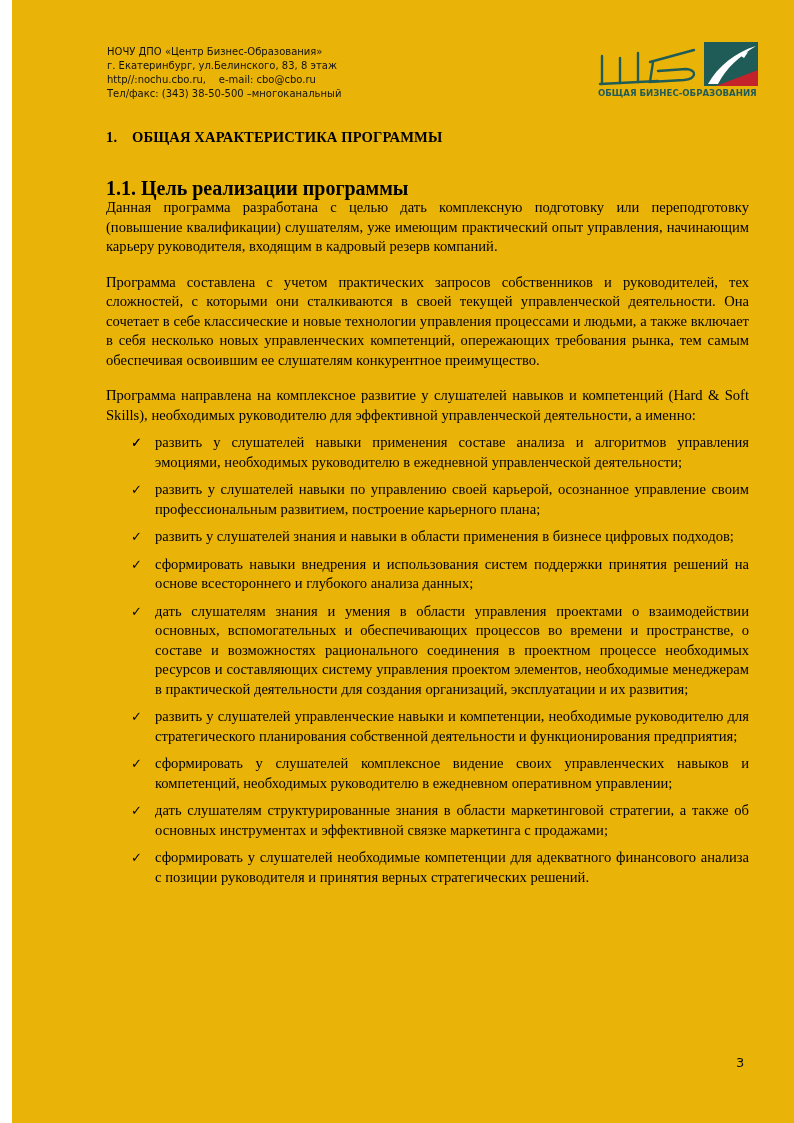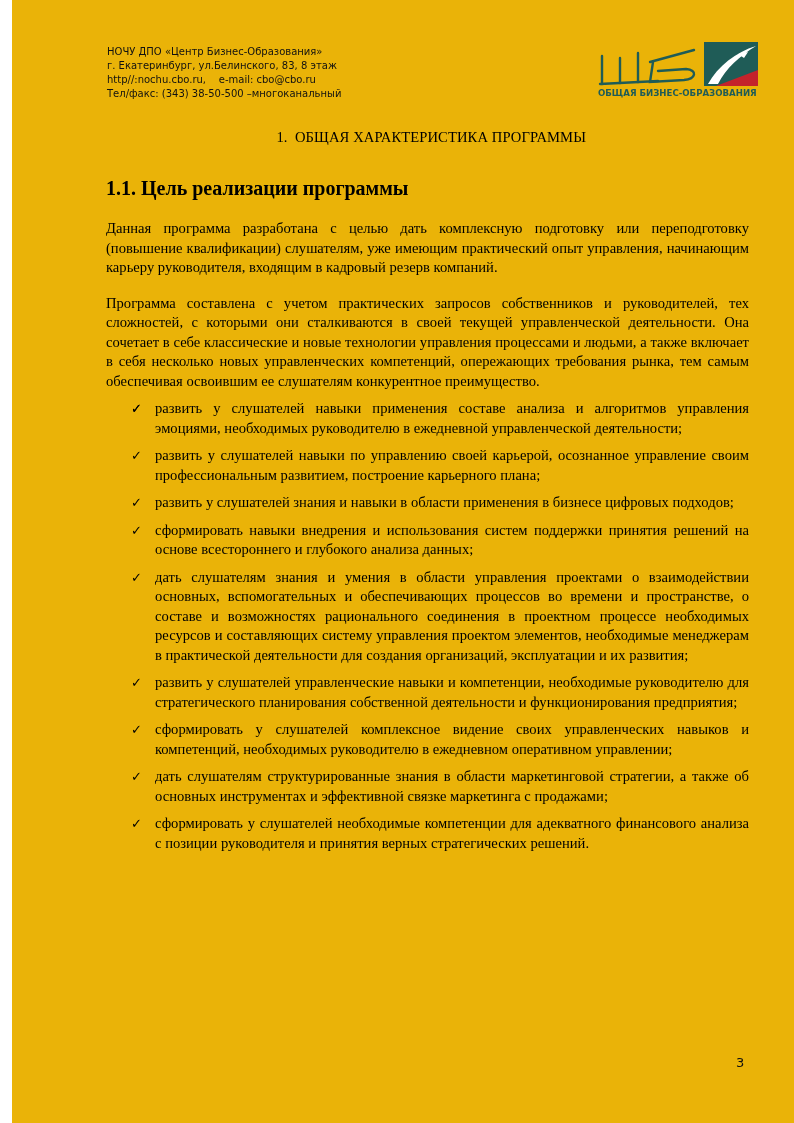--- a/index.html
+++ b/index.html
@@ -7,25 +7,25 @@
     .page { position: absolute; left: 12px; top: 0; width: 794px; height: 1123px; background: #eab308; }
 
     .hdr-info { position: absolute; left: 95px; top: 45px; font-family: "DejaVu Sans", sans-serif; font-size: 10px; line-height: 14px; color: #111; }
     .hdr-info div { white-space: pre; }
 
     .logo { position: absolute; left: 586px; top: 40px; width: 162px; height: 62px; }
     .logo svg { position: absolute; left: 0; top: 0; }
     .logo-caption { position: absolute; left: 0; top: 48px; width: 162px; font-family: "DejaVu Sans", sans-serif; font-weight: bold; font-size: 8.6px; letter-spacing: 0px; color: #1f5c57; white-space: nowrap; }
 
     .content { position: absolute; left: 94px; top: 122px; width: 643px; font-family: "Liberation Serif", serif; font-size: 14.6px; line-height: 19.5px; }
-    .h1 { font-weight: normal; font-size: 14.6px; margin: 6px 0 0 0; letter-spacing: 0.1px; text-align: center; }
+    .h1 { font-weight: bold; font-size: 14.6px; margin: 6px 0 0 0; letter-spacing: 0.1px; }
     .h1 .num { display: inline-block; width: 26px; }
     .h2 { font-weight: bold; font-size: 20px; margin: 31px 0 0 0; }
     p { margin: 0; text-align: justify; }
-    .p1 { margin-top: 21px; }
+    .p1 { }
     .p2, .p3 { margin-top: 16px; }
 
     ul.checks { list-style: none; margin: 4px 0 0 0; padding: 0; }
     ul.checks li { position: relative; padding-left: 49px; margin-bottom: 8px; text-align: justify; }
     ul.checks li .chk { position: absolute; left: 25px; top: 0; font-family: "DejaVu Sans", sans-serif; font-size: 13px; }
 
     .page-num { position: absolute; left: 724px; top: 1055px; font-family: "DejaVu Sans", sans-serif; font-size: 13px; color: #111; }
   </style>
 </head>
 <body>
@@ -63,20 +63,21 @@
   </div>
 
   <div class="content">
     <div class="h1">
       <span class="num">1.</span><span>ОБЩАЯ ХАРАКТЕРИСТИКА ПРОГРАММЫ</span>
     </div>
     <div class="h2">1.1. Цель реализации программы</div>
 
     <p class="p1">Данная программа разработана с целью дать комплексную подготовку или переподготовку (повышение квалификации) слушателям, уже имеющим практический опыт управления, начинающим карьеру руководителя, входящим в кадровый резерв компаний.</p>
     <p class="p2">Программа составлена с учетом практических запросов собственников и руководителей, тех сложностей, с которыми они сталкиваются в своей текущей управленческой деятельности. Она сочетает в себе классические и новые технологии управления процессами и людьми, а также включает в себя несколько новых управленческих компетенций, опережающих требования рынка, тем самым обеспечивая освоившим ее слушателям конкурентное преимущество.</p>
+    <p class="p3">Программа направлена на комплексное развитие у слушателей навыков и компетенций (Hard &amp; Soft Skills), необходимых руководителю для эффективной управленческой деятельности, а именно:</p>
 
     <ul class="checks">
       <li><span class="chk">✓</span></li>
       <li><span class="chk">✓</span><span>развить у слушателей навыки применения составе анализа и алгоритмов управления эмоциями, необходимых руководителю в ежедневной управленческой деятельности;</span></li>
       <li><span class="chk">✓</span><span>развить у слушателей навыки по управлению своей карьерой, осознанное управление своим профессиональным развитием, построение карьерного плана;</span></li>
       <li><span class="chk">✓</span><span>развить у слушателей знания и навыки в области применения в бизнесе цифровых подходов;</span></li>
       <li><span class="chk">✓</span><span>сформировать навыки внедрения и использования систем поддержки принятия решений на основе всестороннего и глубокого анализа данных;</span></li>
       <li><span class="chk">✓</span><span>дать слушателям знания и умения в области управления проектами о взаимодействии основных, вспомогательных и обеспечивающих процессов во времени и пространстве, о составе и возможностях рационального соединения в проектном процессе необходимых ресурсов и составляющих систему управления проектом элементов, необходимые менеджерам в практической деятельности для создания организаций, эксплуатации и их развития;</span></li>
       <li><span class="chk">✓</span><span>развить у слушателей управленческие навыки и компетенции, необходимые руководителю для стратегического планирования собственной деятельности и функционирования предприятия;</span></li>
       <li><span class="chk">✓</span><span>сформировать у слушателей комплексное видение своих управленческих навыков и компетенций, необходимых руководителю в ежедневном оперативном управлении;</span></li>

